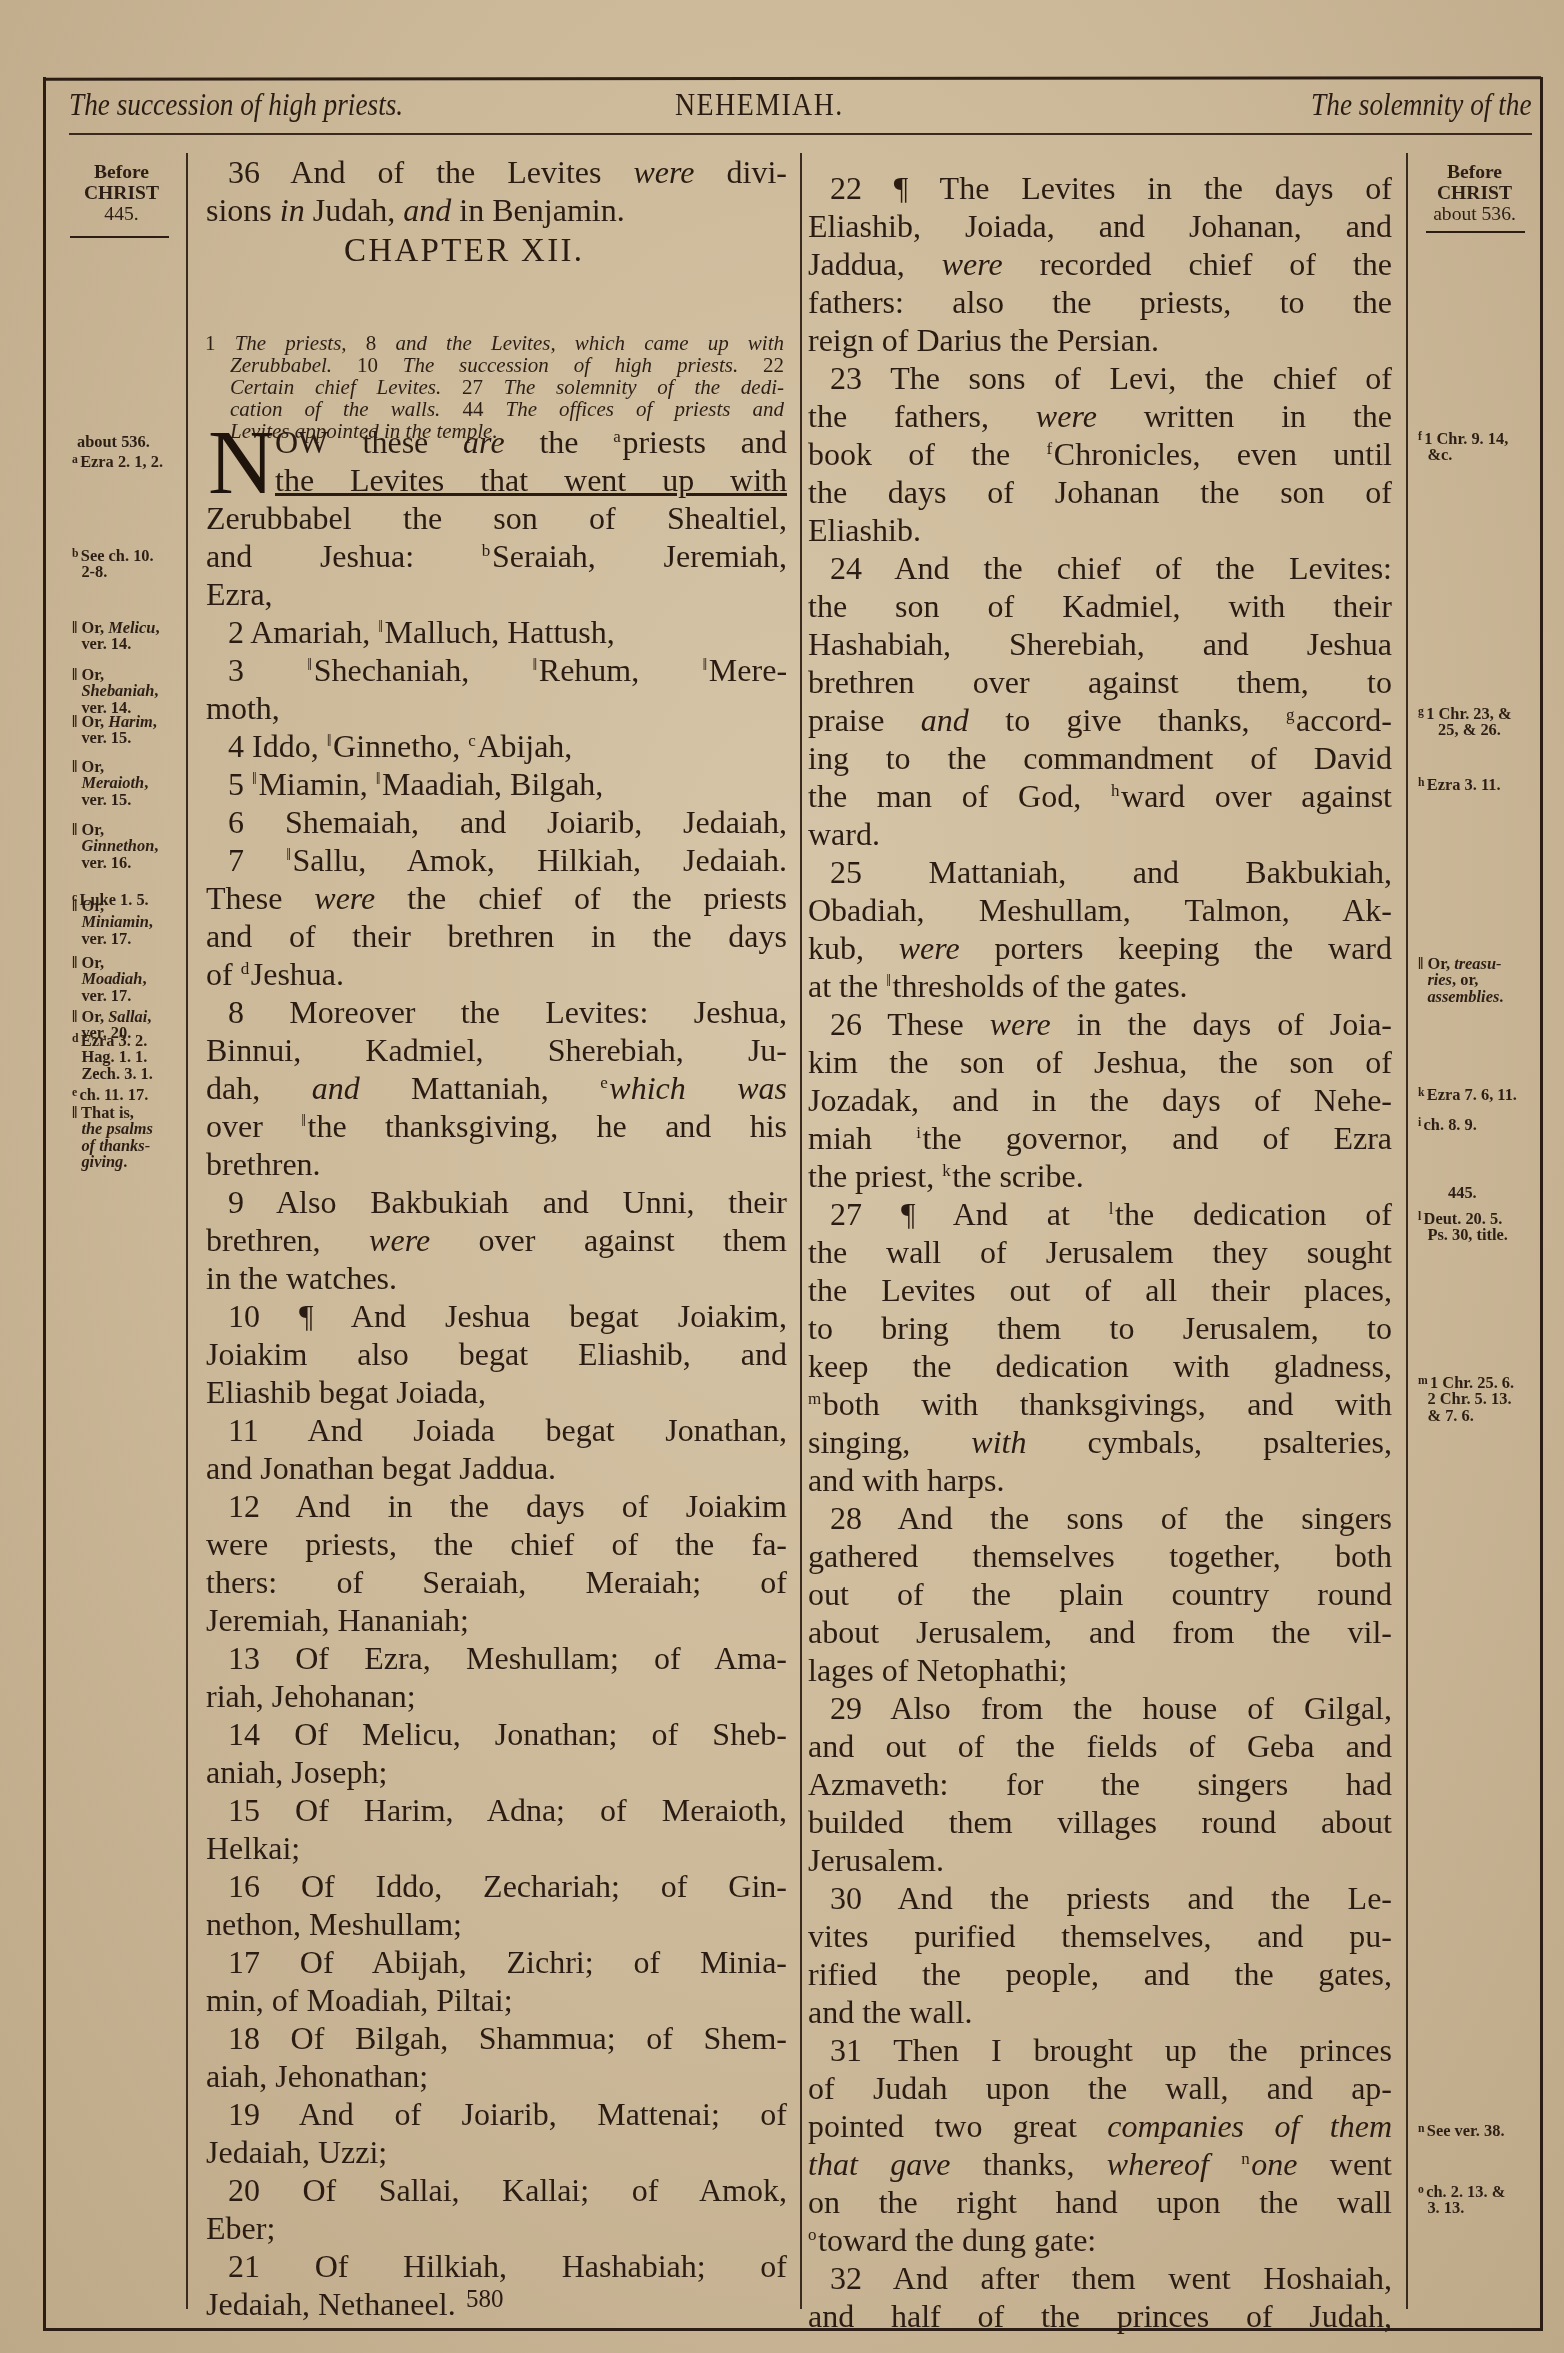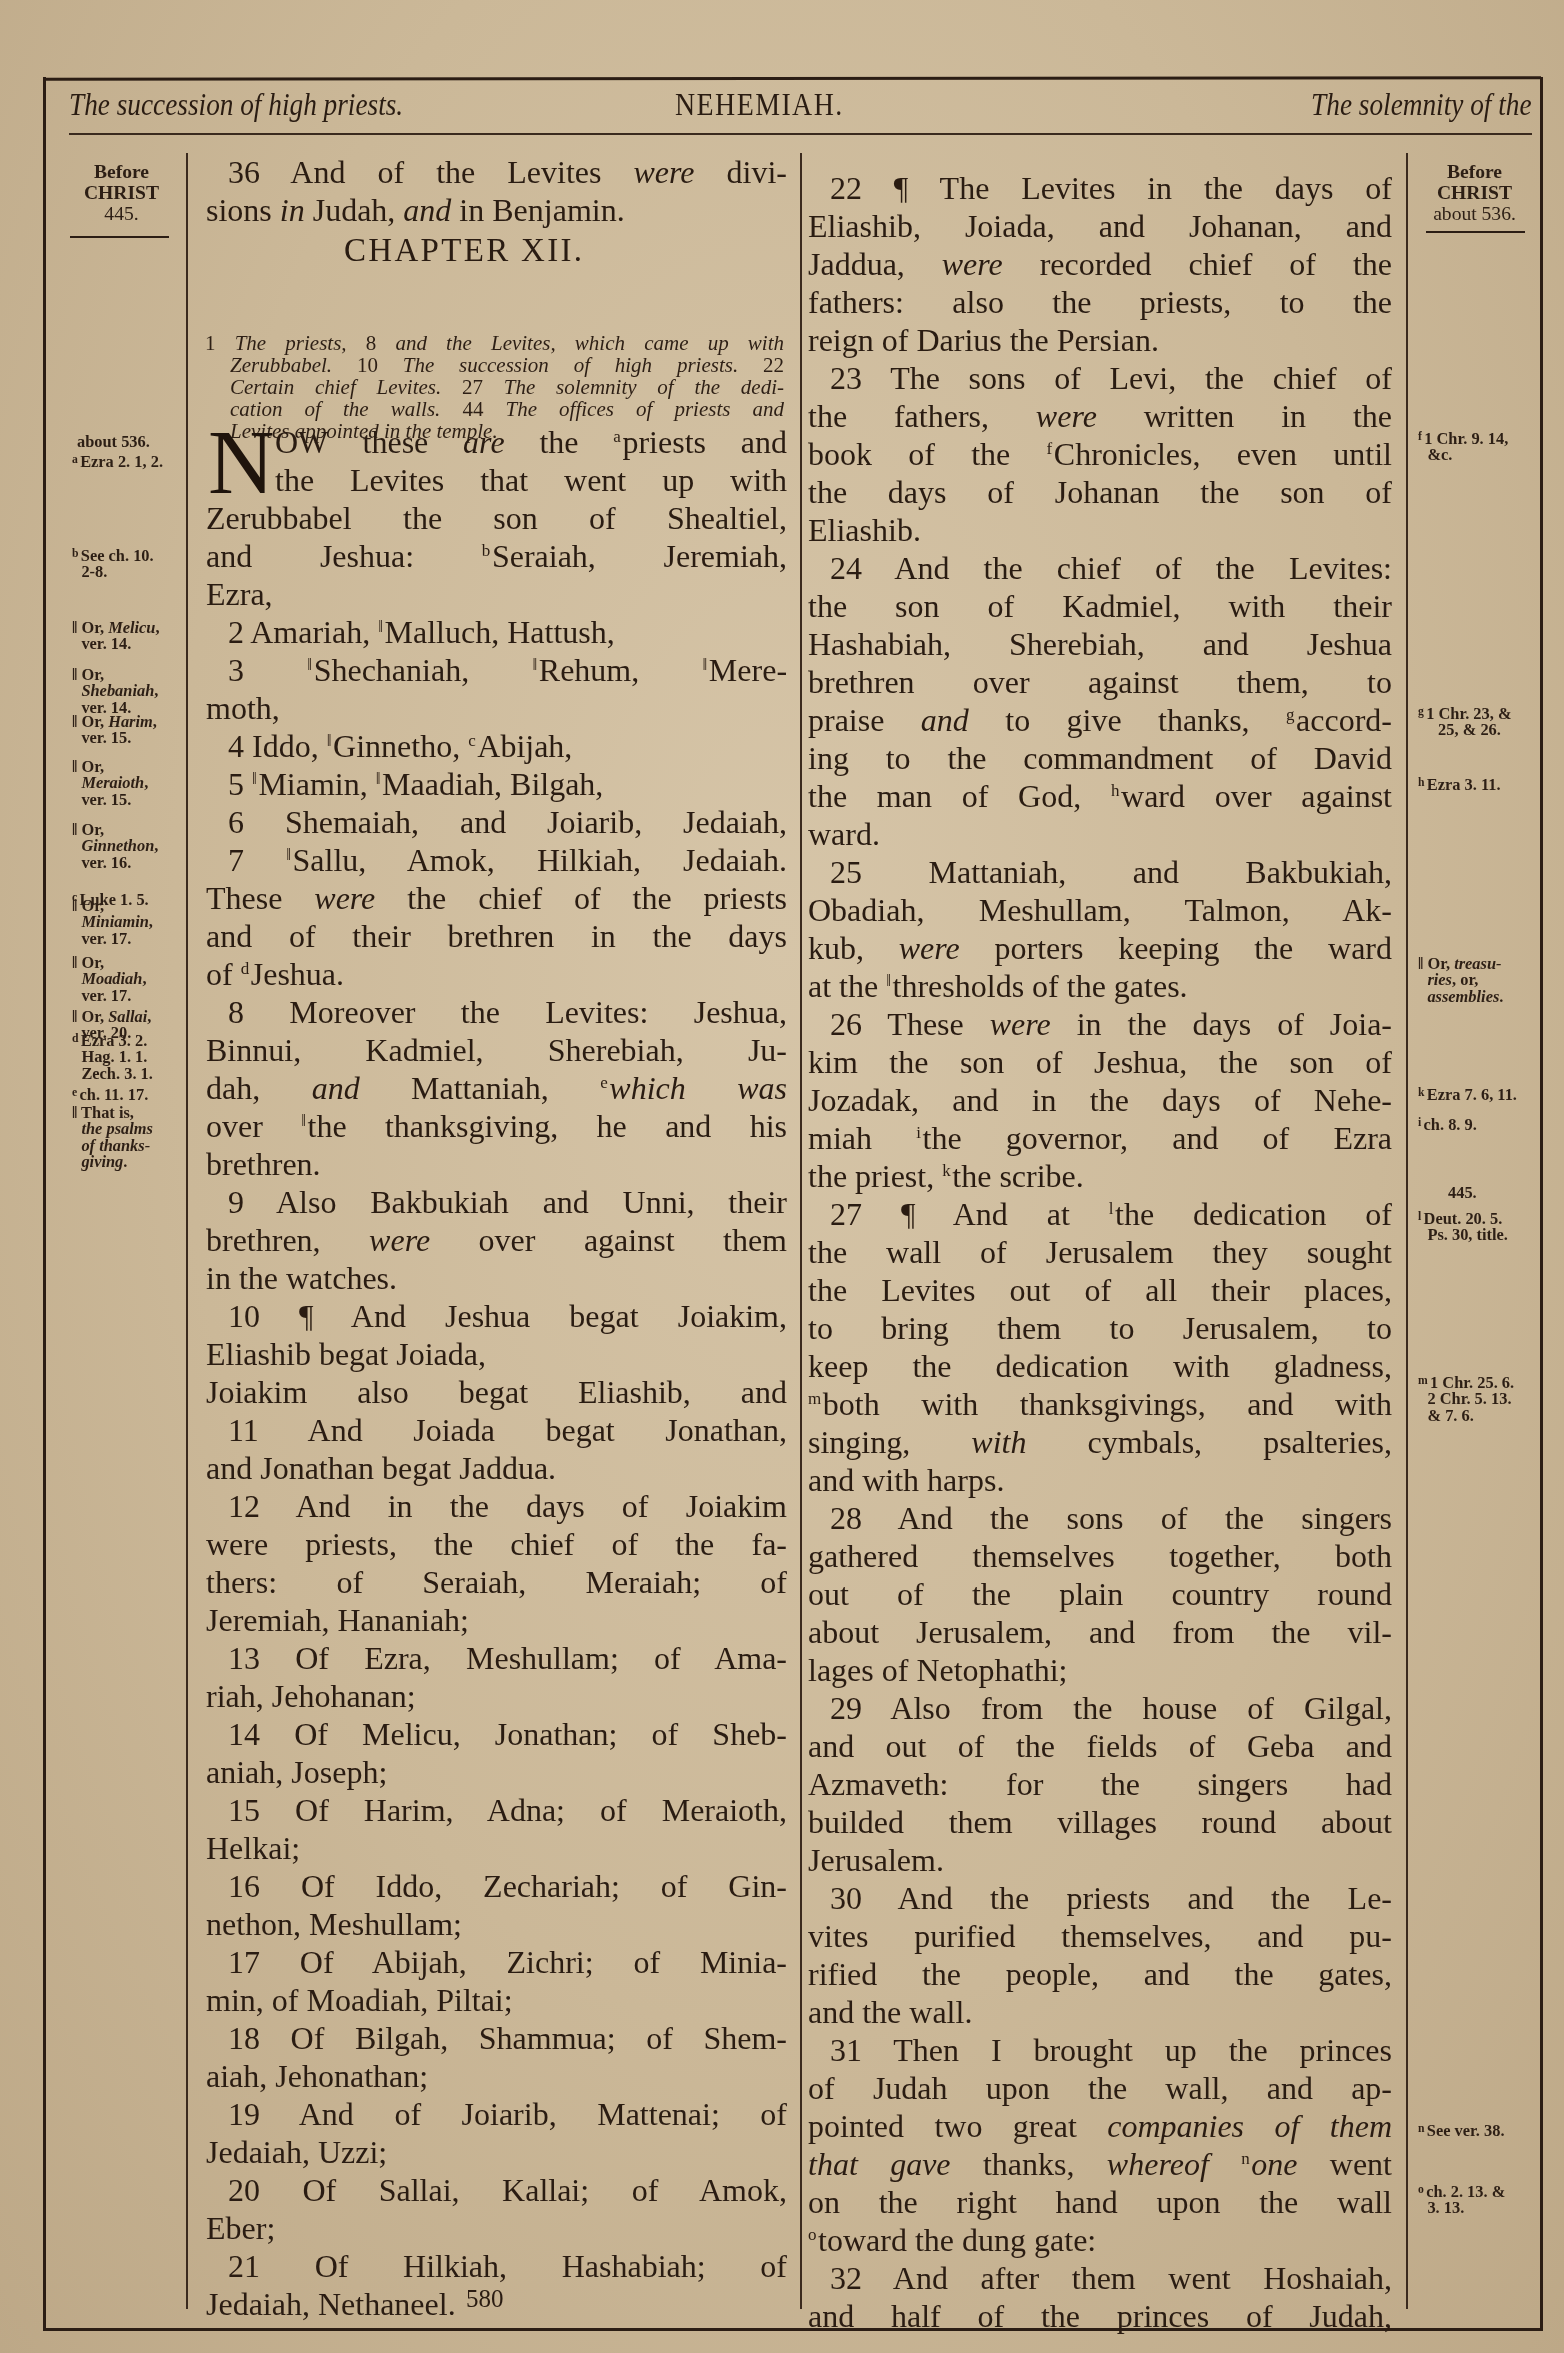--- a/index.html
+++ b/index.html
@@ -206,21 +206,21 @@
       <span class="ln ind"><span>Zerubbabel.  </span><span class="num">10 </span><span>The succession of high priests.  </span><span class="num">22</span></span>
       <span class="ln ind"><span>Certain chief Levites.  </span><span class="num">27 </span><span>The solemnity of the dedi-</span></span>
       <span class="ln ind"><span>cation of the walls.  </span><span class="num">44 </span><span>The offices of priests and</span></span>
       <span class="ln ind last"><span>Levites appointed in the temple.</span></span>
     </div>
 
   <div class="dropcap">N</div>
 
   <div class="textcol" id="left-col" style="left:206px; top:423px; width:581px;">
       <span class="ln" style="padding-left: 69px;"><span>OW these </span><i>are</i><span> the </span><sup>a</sup><span>priests and</span></span>
-      <span class="ln" style="padding-left: 69px;"><span>the Levites that went up with</span></span>
+      <span class="ln" style="padding-left: 69px; text-decoration: underline;"><span>the Levites that went up with</span></span>
       <span class="ln"><span>Zerubbabel the son of Shealtiel,</span></span>
       <span class="ln"><span>and Jeshua: </span><sup>b</sup><span>Seraiah, Jeremiah,</span></span>
       <span class="ln last"><span>Ezra,</span></span>
       <span class="ln ind last"><span>2 Amariah, </span><sup>‖</sup><span>Malluch, Hattush,</span></span>
       <span class="ln ind"><span>3 </span><sup>‖</sup><span>Shechaniah, </span><sup>‖</sup><span>Rehum, </span><sup>‖</sup><span>Mere-</span></span>
       <span class="ln last"><span>moth,</span></span>
       <span class="ln ind last"><span>4 Iddo, </span><sup>‖</sup><span>Ginnetho, </span><sup>c</sup><span>Abijah,</span></span>
       <span class="ln ind last"><span>5 </span><sup>‖</sup><span>Miamin, </span><sup>‖</sup><span>Maadiah, Bilgah,</span></span>
       <span class="ln ind"><span>6 Shemaiah, and Joiarib, Jedaiah,</span></span>
       <span class="ln ind"><span>7 </span><sup>‖</sup><span>Sallu, Amok, Hilkiah, Jedaiah.</span></span>
@@ -229,22 +229,22 @@
       <span class="ln last"><span>of </span><sup>d</sup><span>Jeshua.</span></span>
       <span class="ln ind"><span>8 Moreover the Levites: Jeshua,</span></span>
       <span class="ln"><span>Binnui, Kadmiel, Sherebiah, Ju-</span></span>
       <span class="ln"><span>dah, </span><i>and</i><span> Mattaniah, </span><sup>e</sup><i>which was</i></span>
       <span class="ln"><span>over </span><sup>‖</sup><span>the thanksgiving, he and his</span></span>
       <span class="ln last"><span>brethren.</span></span>
       <span class="ln ind"><span>9 Also Bakbukiah and Unni, their</span></span>
       <span class="ln"><span>brethren, </span><i>were</i><span> over against them</span></span>
       <span class="ln last"><span>in the watches.</span></span>
       <span class="ln ind"><span>10 ¶ And Jeshua begat Joiakim,</span></span>
+      <span class="ln"><span>Joiakim also begat Eliashib, and</span></span>
       <span class="ln last"><span>Eliashib begat Joiada,</span></span>
-      <span class="ln"><span>Joiakim also begat Eliashib, and</span></span>
       <span class="ln ind"><span>11 And Joiada begat Jonathan,</span></span>
       <span class="ln last"><span>and Jonathan begat Jaddua.</span></span>
       <span class="ln ind"><span>12 And in the days of Joiakim</span></span>
       <span class="ln"><span>were priests, the chief of the fa-</span></span>
       <span class="ln"><span>thers: of Seraiah, Meraiah; of</span></span>
       <span class="ln last"><span>Jeremiah, Hananiah;</span></span>
       <span class="ln ind"><span>13 Of Ezra, Meshullam; of Ama-</span></span>
       <span class="ln last"><span>riah, Jehohanan;</span></span>
       <span class="ln ind"><span>14 Of Melicu, Jonathan; of Sheb-</span></span>
       <span class="ln last"><span>aniah, Joseph;</span></span>

